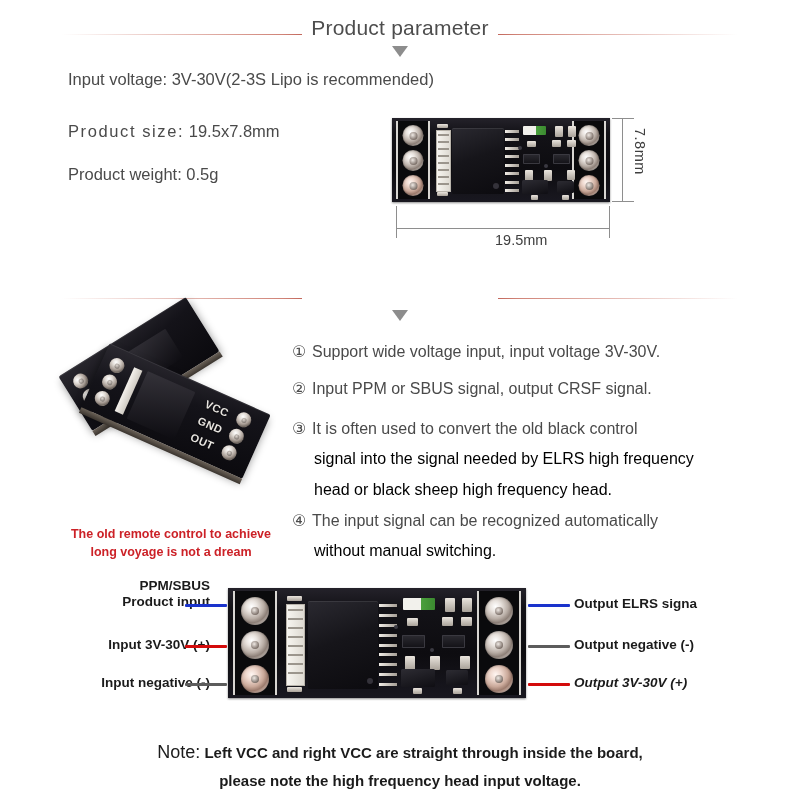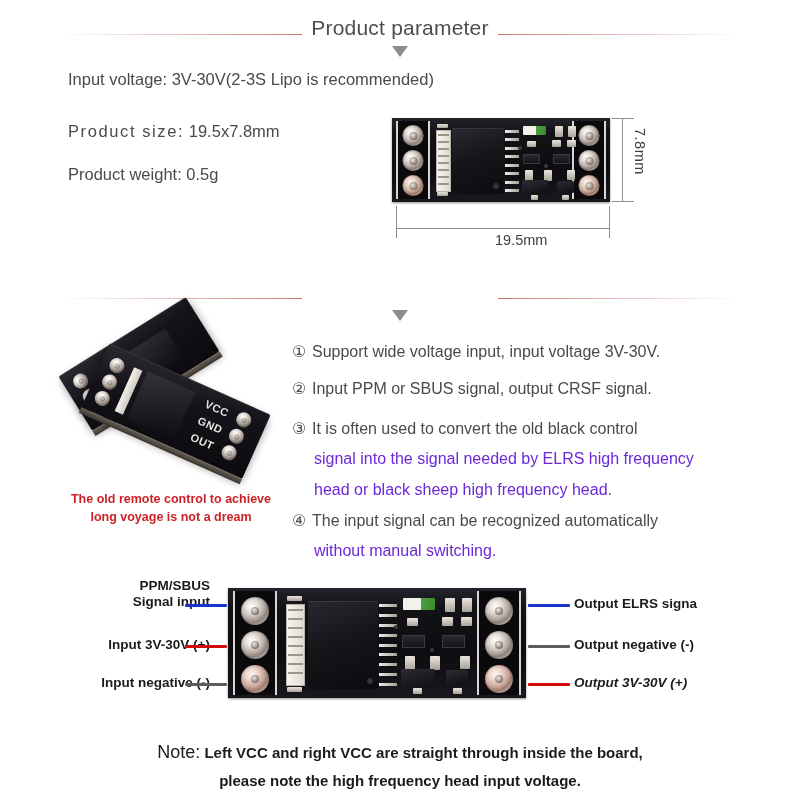--- a/index.html
+++ b/index.html
@@ -208,34 +208,35 @@
   }
   .fn-item .num {
     display: inline-block;
     width: 20px;
     font-size: 16px;
   }
   .fn-cont {
     position: absolute;
     left: 314px;
     font-size: 16px;
-    color: #6d28d9;
+    color: #000000;
     white-space: nowrap;
   }
 
   
   .red-caption {
     position: absolute;
     left: 58px;
     width: 226px;
     text-align: center;
     color: #cc2127;
     font-size: 12.5px;
     font-weight: 700;
     line-height: 18px;
+    margin-top: 35px;
   }
 
   
   .angle-photo {
     position: absolute;
     left: 58px;
     top: 318px;
     width: 228px;
     height: 168px;
   }
@@ -517,21 +518,21 @@
   <div class="smd sot" style="left:173px; top:81px; width:34px; height:18px;"></div>
   <div class="smd sot" style="left:218px; top:82px; width:22px; height:15px;"></div>
   <div class="smd" style="left:185px; top:100px; width:9px; height:6px;"></div>
   <div class="smd" style="left:225px; top:100px; width:9px; height:6px;"></div>
   <div class="via" style="left:166px; top:37px;"></div>
   <div class="via" style="left:202px; top:60px;"></div>
 </div>
 
 <div class="pin-label left-side" style="left:55px; top:578px; width:155px;">
   <div>PPM/SBUS</div>
-  <div>Signal input</div>
+  <div>Product input</div>
 </div>
 <div class="lead" style="left:185px; top:604px; width:42px; background:#1a33cc;"></div>
 
 <div class="pin-label left-side" style="left:40px; top:637px; width:170px;">Input 3V-30V  (+)</div>
 <div class="lead" style="left:185px; top:645px; width:42px; background:#d30b0b;"></div>
 
 <div class="pin-label left-side" style="left:40px; top:675px; width:170px;">Input negative  (-)</div>
 <div class="lead" style="left:185px; top:683px; width:42px; background:#5c5c5c;"></div>
 
 <div class="lead" style="left:528px; top:604px; width:42px; background:#1a33cc;"></div>

